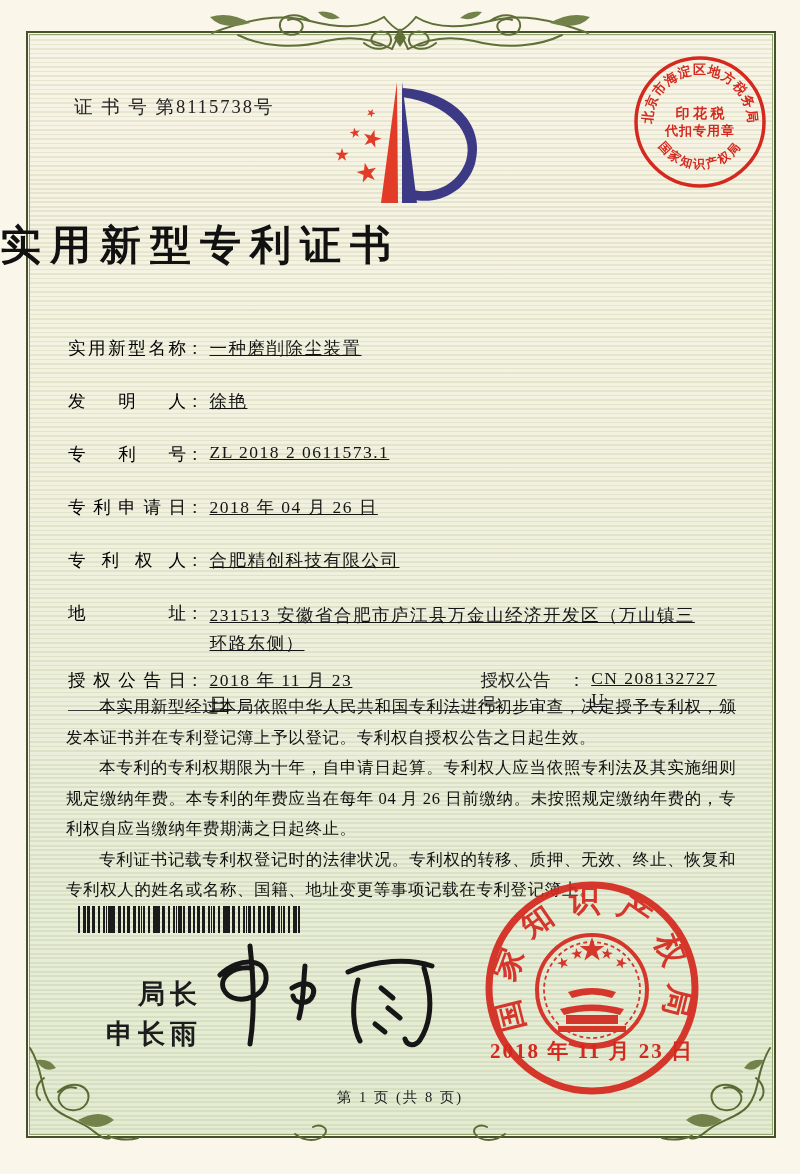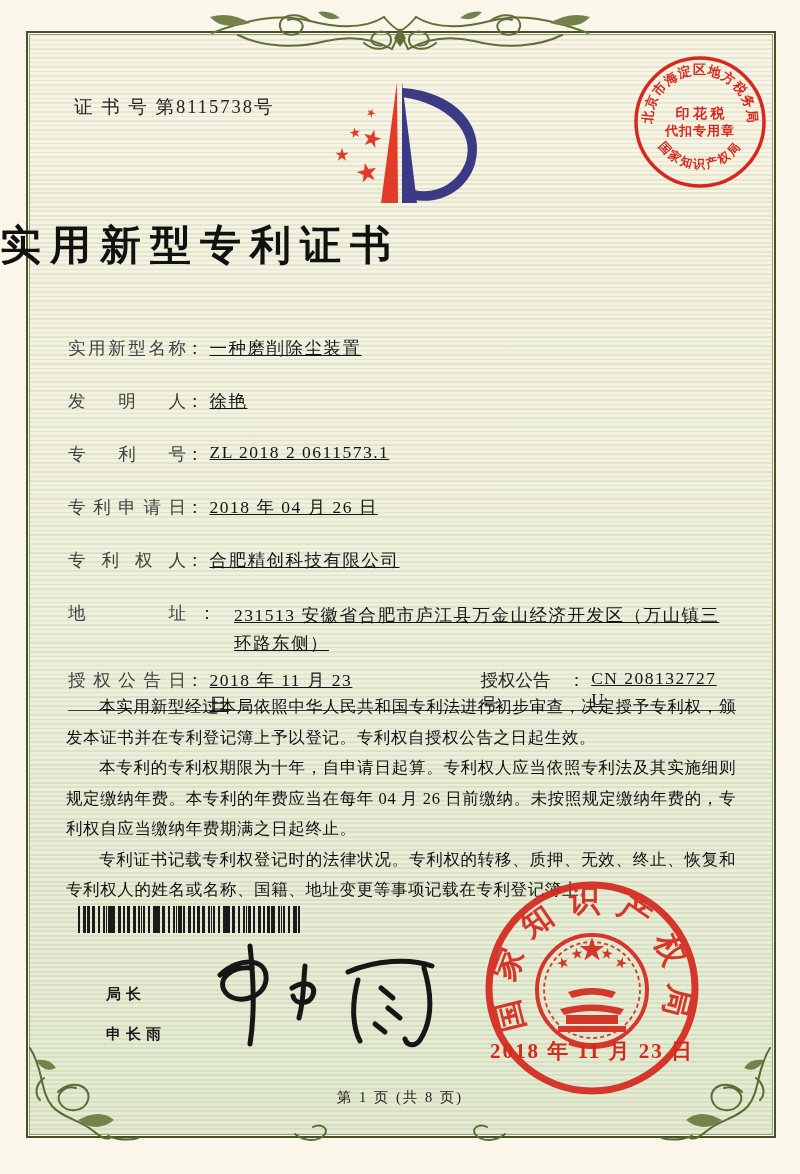--- a/index.html
+++ b/index.html
@@ -32,25 +32,25 @@
   }
   .logo{position:absolute;left:300px;top:76px;width:200px;height:140px;}
   .tax-stamp{position:absolute;left:628px;top:50px;width:144px;height:144px;}
   .title{
     position:absolute;left:0;top:218px;width:100%;
     text-align:left;font-size:41px;font-weight:700;letter-spacing:9px;color:#111;
   }
   
   .fields{position:absolute;left:68px;top:336px;width:668px;}
   .frow{height:26px;margin-bottom:27px;font-size:17.5px;display:flex;align-items:flex-start;}
-  .frow.addr{height:auto;margin-bottom:11px;justify-content:space-between;}
+  .frow.addr{height:auto;margin-bottom:11px;}
   .frow.last{margin-bottom:0;}
   .flabel{
     display:inline-block;width:118px;flex:0 0 118px;
-    text-align:justify;text-align-last:justify;color:#404040;
+    text-align:justify;text-align-last:justify;color:#000000;
   }
   .fcolon{flex:0 0 auto;margin-right:6px;color:#222;}
   .fvalue{letter-spacing:1.5px;color:#141414;text-decoration:underline;}
   .addr-value{max-width:502px;line-height:28px;display:inline-block;}
   .dualrow{display:flex;justify-content:space-between;}
   .dualrow .pair2{margin-left:104px;display:flex;}
   .divider{border:none;border-top:1.5px solid #3a3a3a;margin:16px 0 0 0;width:668px;}
   
   .bodytext{position:absolute;left:66px;top:692px;width:670px;}
   .bodytext p{
@@ -61,21 +61,21 @@
   .barcode{
     position:absolute;left:78px;top:906px;width:224px;height:27px;
     background:
       repeating-linear-gradient(90deg,#1b1b1b 0 2px,transparent 2px 5px),
       repeating-linear-gradient(90deg,#1b1b1b 0 1px,transparent 1px 7px),
       repeating-linear-gradient(90deg,transparent 0 9px,#1b1b1b 9px 12px,transparent 12px 23px);
   }
   .officer{
     position:absolute;left:106px;top:974px;
     font-family:"Liberation Sans", sans-serif;
-    font-size:15px;font-weight:600;letter-spacing:5px;color:#1c1c1c;line-height:40px;
+    font-size:27px;font-weight:600;letter-spacing:5px;color:#1c1c1c;line-height:40px;text-align:right;
   }
   .signature{position:absolute;left:180px;top:928px;width:280px;height:132px;}
   .seal{position:absolute;left:472px;top:872px;width:240px;height:240px;}
   .seal-date{
     position:absolute;left:472px;top:1037px;width:240px;
     text-align:center;color:#d5281e;font-size:21px;font-weight:700;letter-spacing:2px;
   }
   .footer{
     position:absolute;left:0;top:1088px;width:100%;
     text-align:center;font-size:14.5px;letter-spacing:2px;color:#222;

